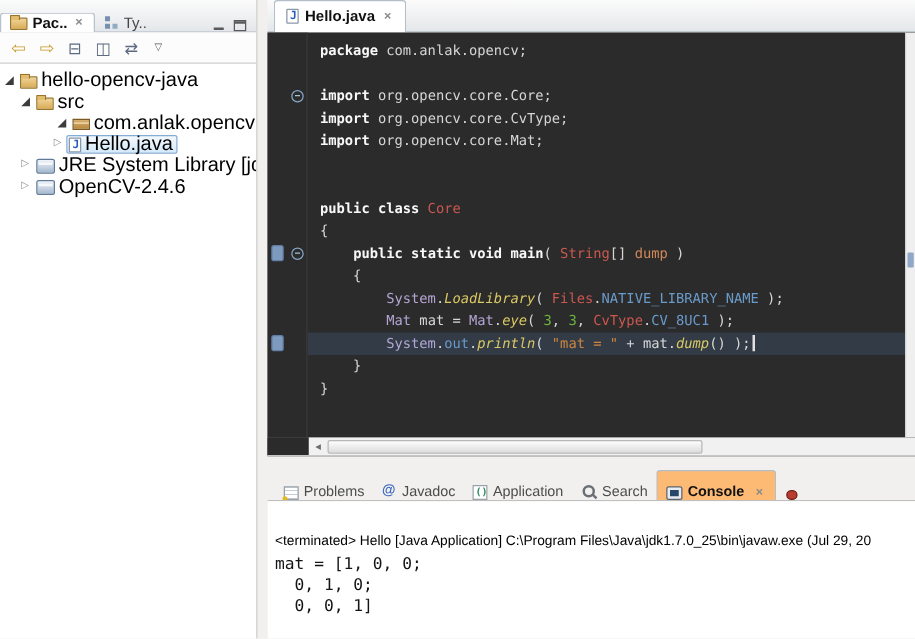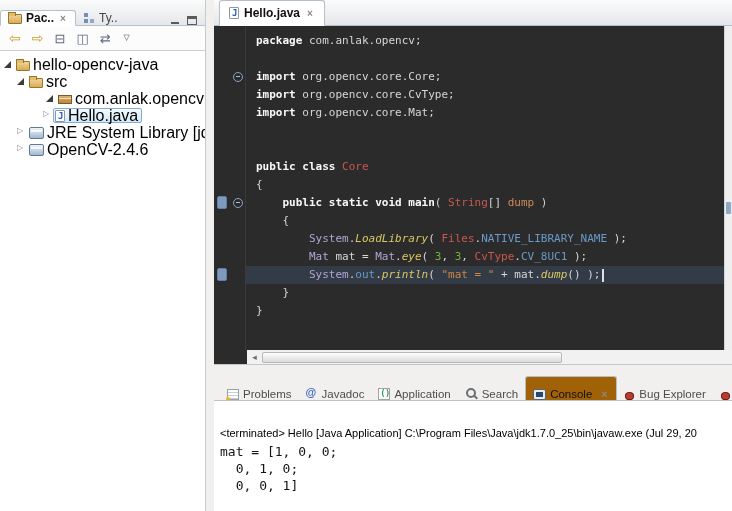--- a/index.html
+++ b/index.html
@@ -75,21 +75,21 @@
   .editor-bottom{height:15px;display:flex;background:#2b2b2b;border-bottom:1px solid #c6c6c6}
   .ruler-footer{width:33px;background:#2b2b2b;flex:none}
   .hscroll{flex:1;background:#f1f1f1;display:flex;align-items:center}
   .harrow{width:15px;text-align:center;font-size:9px;color:#6e6e6e}
   .hthumb{width:300px;height:11px;background:linear-gradient(#fdfdfd,#dcdcdc);border:1px solid #b8b8b8;border-radius:2px}
 
   
   .bottom-panel{position:absolute;left:214px;top:376px;right:0;bottom:0;display:flex;flex-direction:column;overflow:hidden}
   .bottom-tabbar{height:25px;display:flex;align-items:stretch;border-bottom:1px solid #c0c0c0;padding-left:6px;white-space:nowrap;overflow:hidden}
   .btab{display:flex;align-items:flex-end;gap:4px;padding:0 7px;font-size:11.5px;color:#4c4c4c}
-  .btab.active{background:#a16207;border:1px solid #b4bec8;border-bottom-color:#fff;margin-bottom:-1px;border-radius:3px 3px 0 0;color:#111;font-weight:normal}
+  .btab.active{background:#fdba74;border:1px solid #b4bec8;border-bottom-color:#fff;margin-bottom:-1px;border-radius:3px 3px 0 0;color:#111;font-weight:bold}
   .tclose{color:#8a8a8a;font-size:10px;font-weight:bold;margin-left:3px}
   .tic{display:inline-block;position:relative;flex:none}
   .tic-problems{width:12px;height:11px;border:1px solid #98a0a8;background:repeating-linear-gradient(#fff 0 2px,#c8ccd4 2px 3px)}
   .tic-problems::after{content:"";position:absolute;left:-2px;bottom:-2px;width:4px;height:4px;background:#e8b820;border-radius:50%}
   .tic-javadoc{width:12px;height:13px}
   .tic-javadoc::before{content:"@";position:absolute;top:-1px;left:0;font-weight:bold;font-size:11px;color:#3a66c0}
   .tic-declaration{width:12px;height:12px;border:1px solid #9aa2aa;background:#fff}
   .tic-declaration::before{content:"()";position:absolute;left:1px;top:0;font:bold 8px "DejaVu Sans Mono",monospace;color:#2a8a5a}
   .tic-search{width:13px;height:13px}
   .tic-search::before{content:"";position:absolute;top:1px;left:1px;width:6px;height:6px;border:2px solid #6a7076;border-radius:50%}
@@ -243,24 +243,20 @@
           <span class="tic tic-search"></span>
           <span class="btab-label">Search</span>
         </div>
         <div class="btab active">
           <span class="tic tic-console"></span>
           <span class="btab-label">Console</span>
           <span class="tclose close-x"></span>
         </div>
         <div class="btab">
           <span class="tic tic-bug"></span>
-          <span class="btab-label">Bug Explorer</span>
-        </div>
-        <div class="btab">
-          <span class="tic tic-bug"></span>
         </div>
       </div>
     <div class="console">
       <div class="console-title">&lt;terminated&gt; Hello [Java Application] C:\Program Files\Java\jdk1.7.0_25\bin\javaw.exe (Jul 29, 20</div>
       <div class="console-lines">
           <div class="console-line">mat = [1, 0, 0;</div>
           <div class="console-line">  0, 1, 0;</div>
           <div class="console-line">  0, 0, 1]</div>
         </div>
     </div>

